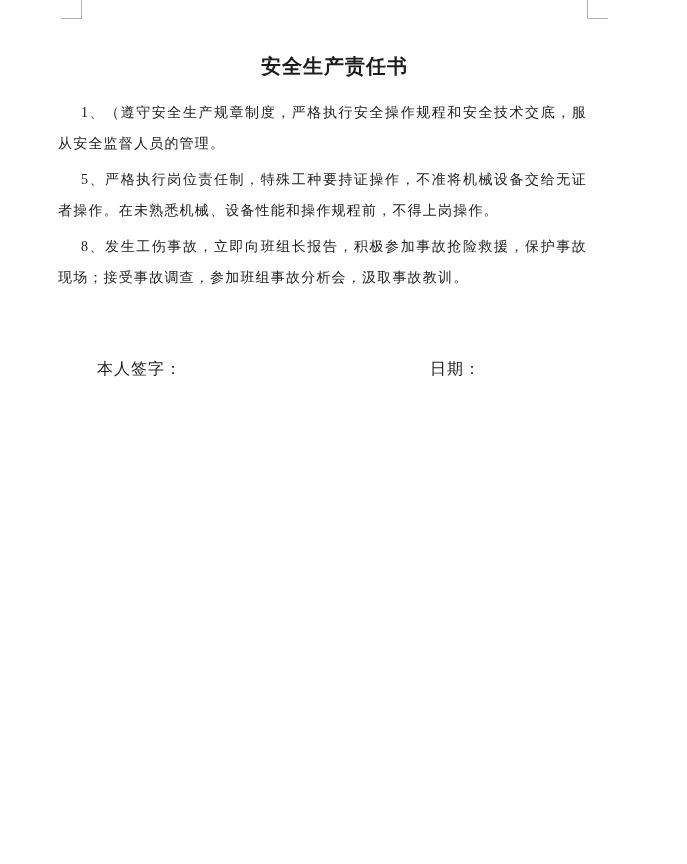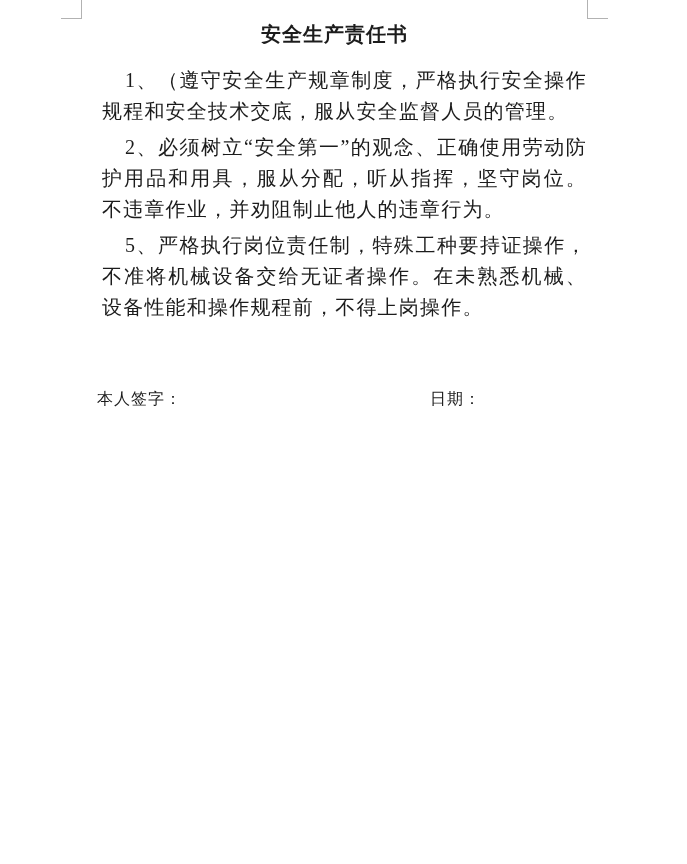--- a/index.html
+++ b/index.html
@@ -22,37 +22,36 @@
     left: 587px; top: 0; width: 21px; height: 19px;
     border-left: 1px solid #b2b2b2;
     border-bottom: 1px solid #b2b2b2;
   }
   .doc {
     position: absolute;
     left: 58px; top: 0;
     width: 529px;
   }
   .doc-title {
-    margin-top: 20px;
+    margin-top: 52px;
     margin-bottom: 17px;
     padding-left: 24px;       
     text-align: center;
     font-size: 20px;
     font-weight: bold;
     line-height: 28px;
     letter-spacing: 1px;
   }
   .clause {
-    font-size: 20px;
+    font-size: 14px;
     line-height: 31px;
     letter-spacing: 1.2px;
     text-align: justify;
     text-indent: 23px;        
     margin-bottom: 5px;
-    margin-left: 44px;
   }
   .sign-row {
     position: relative;
     margin-top: 60px;
     height: 31px;
     font-size: 16px;
     line-height: 31px;
     letter-spacing: 1px;
   }
   .sign-label  { position: absolute; left: 39px; }
@@ -61,20 +60,20 @@
 </head>
 <body>
 
 <div class="crop crop-tl"></div>
 <div class="crop crop-tr"></div>
 
 <div class="doc">
   <h1 class="doc-title">安全生产责任书</h1>
 
   <p class="clause">1、（遵守安全生产规章制度，严格执行安全操作规程和安全技术交底，服从安全监督人员的管理。</p>
-  <p class="clause">2、必须树立“安全第一”的观念、正确使用劳动防护用品和用具，服从分配，听从指挥，坚守岗位。不违章作业，并劝阻制止他人的违章行为。</p>
   <p class="clause">5、严格执行岗位责任制，特殊工种要持证操作，不准将机械设备交给无证者操作。在未熟悉机械、设备性能和操作规程前，不得上岗操作。</p>
+  <p class="clause">8、发生工伤事故，立即向班组长报告，积极参加事故抢险救援，保护事故现场；接受事故调查，参加班组事故分析会，汲取事故教训。</p>
 
   <div class="sign-row">
     <span class="sign-label">本人签字：</span>
     <span class="date-label">日期：</span>
   </div>
 </div>
 
 </body></html>

